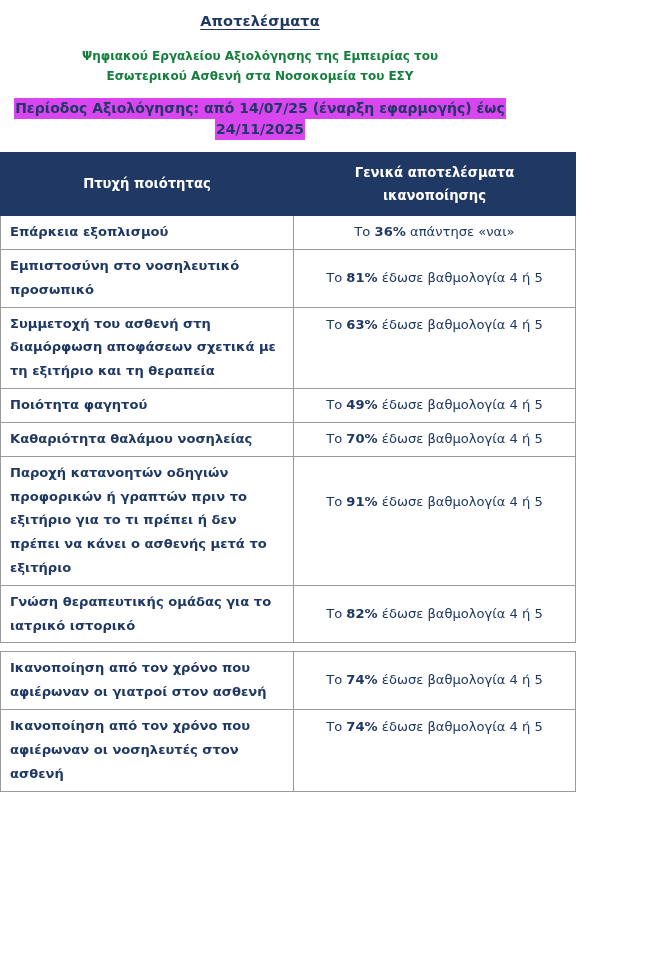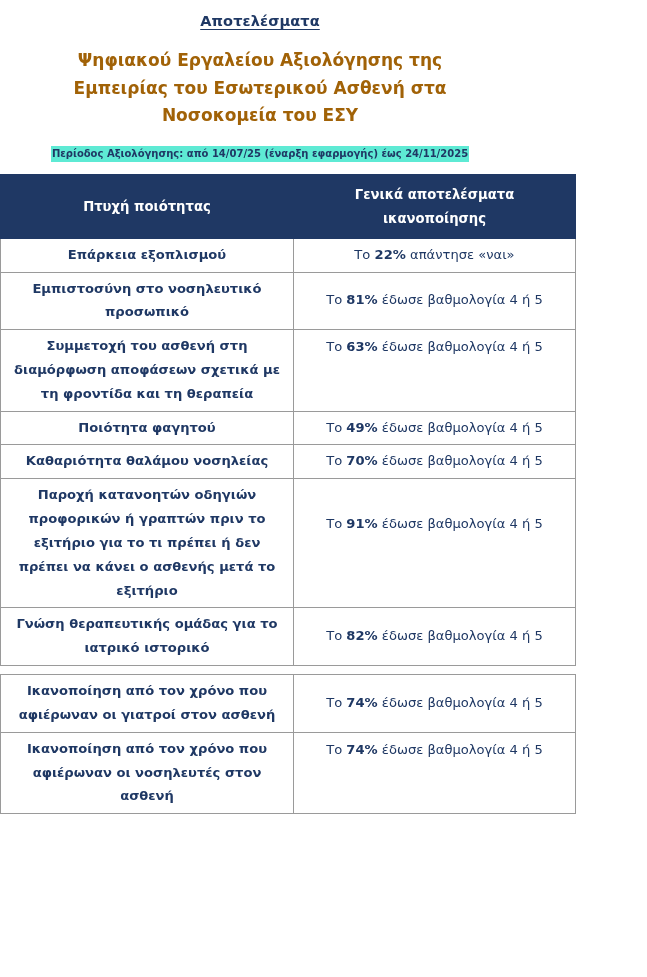--- a/index.html
+++ b/index.html
@@ -31,36 +31,36 @@
     font-size: 14.5px;
     font-weight: bold;
     color: #1F3864;
     text-decoration: underline;
     text-underline-offset: 3px;
     letter-spacing: 0.1px;
     line-height: 1.2;
   }
   .doc-subtitle {
     margin-top: 17px;
-    font-size: 17px;
-    font-weight: bold;
-    color: #a16207;
+    font-size: 12px;
+    font-weight: bold;
+    color: #15803d;
     line-height: 1.62;
     padding: 0 42px;
   }
   .period-wrap {
     margin-top: 12px;
     text-align: center;
   }
   .period {
     display: inline;
-    background: #5eead4;
-    color: #1F3864;
-    font-weight: bold;
-    font-size: 10px;
+    background: #d946ef;
+    color: #1F3864;
+    font-weight: bold;
+    font-size: 14px;
     padding: 2px 1px 3px 1px;
     line-height: 1.45;
     box-decoration-break: clone;
     -webkit-box-decoration-break: clone;
   }
 
   
   .table-wrap {
     margin: 13px auto 0 auto;
     width: 575px;
@@ -92,21 +92,20 @@
     border-left: 1px solid #7b8fb5;
   }
 
   table.results td {
     border: 1px solid #9a9a9a;
     font-size: 13.1px;
     color: #1F3864;
     line-height: 1.82;
     padding: 4px 9px 5px 9px;
     vertical-align: middle;
-    text-align: center;
   }
   td.aspect {
     font-weight: bold;
     text-align: left;
   }
   td.result {
     text-align: center;
     font-weight: normal;
   }
   td.result.top {
@@ -151,28 +150,28 @@
           <th>Πτυχή ποιότητας</th>
           <th class="th-sep">
             <span>Γενικά αποτελέσματα</span>
             <span class="hdr-line2">ικανοποίησης</span>
           </th>
         </tr>
       </thead>
       <tbody>
           <tr>
             <td class="aspect">Επάρκεια εξοπλισμού</td>
-            <td class="result"><span>Το </span><b>22%</b><span> απάντησε «ναι»</span></td>
+            <td class="result"><span>Το </span><b>36%</b><span> απάντησε «ναι»</span></td>
           </tr>
           <tr>
             <td class="aspect">Εμπιστοσύνη στο νοσηλευτικό προσωπικό</td>
             <td class="result"><span>Το </span><b>81%</b><span> έδωσε βαθμολογία 4 ή 5</span></td>
           </tr>
           <tr>
-            <td class="aspect">Συμμετοχή του ασθενή στη διαμόρφωση αποφάσεων σχετικά με τη φροντίδα και τη θεραπεία</td>
+            <td class="aspect">Συμμετοχή του ασθενή στη διαμόρφωση αποφάσεων σχετικά με τη εξιτήριο και τη θεραπεία</td>
             <td class="result top"><span>Το </span><b>63%</b><span> έδωσε βαθμολογία 4 ή 5</span></td>
           </tr>
           <tr>
             <td class="aspect">Ποιότητα φαγητού</td>
             <td class="result"><span>Το </span><b>49%</b><span> έδωσε βαθμολογία 4 ή 5</span></td>
           </tr>
           <tr>
             <td class="aspect">Καθαριότητα θαλάμου νοσηλείας</td>
             <td class="result"><span>Το </span><b>70%</b><span> έδωσε βαθμολογία 4 ή 5</span></td>
           </tr>

